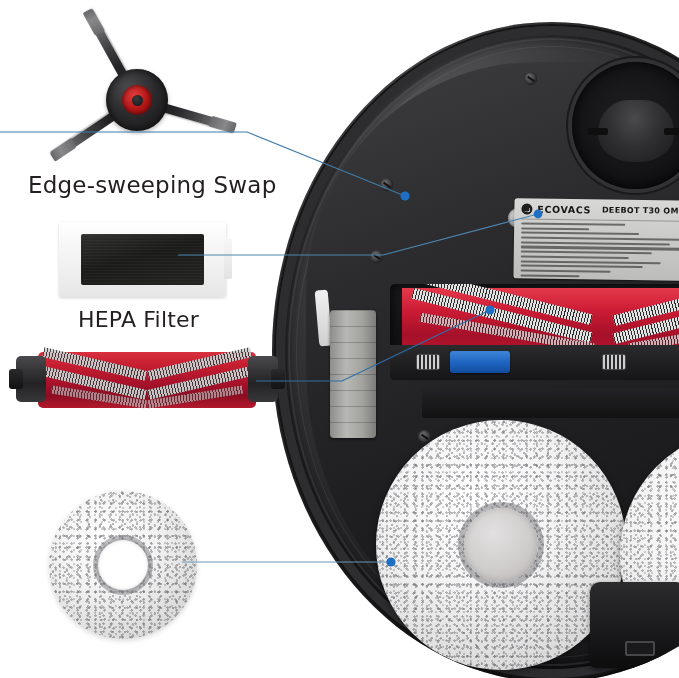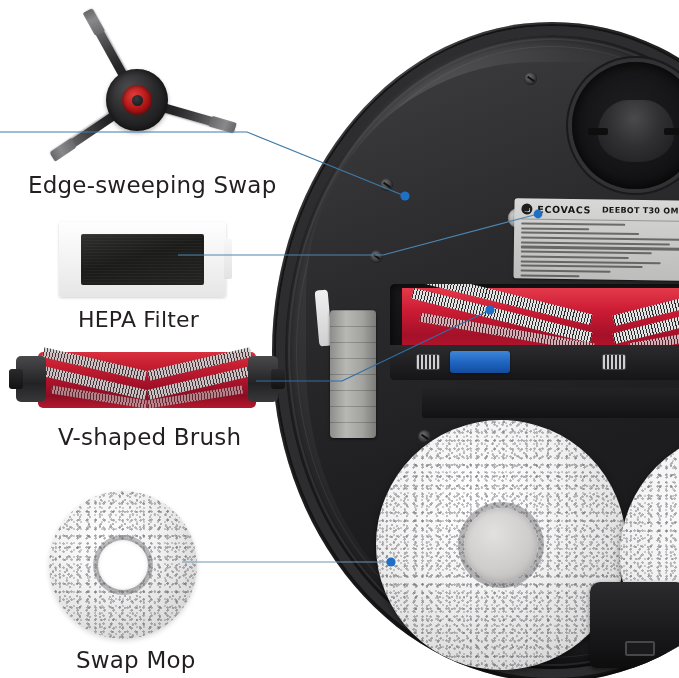--- a/index.html
+++ b/index.html
@@ -554,27 +554,25 @@
         <div class="vb-bristle" style="left:50%;top:74%;width:44%;height:8px;transform:rotate(-9deg);opacity:.6;"></div>
       </div>
     </div>
     <div class="vb-end l">
         <div class="cap"></div>
       </div>
     <div class="vb-end r">
         <div class="cap"></div>
       </div>
   </div>
-  <div class="part-label lbl-vshape">V-shaped Brush</div>
 
   <div class="mop-pad">
     <div class="mop-tex"></div>
     <div class="mop-hole"></div>
   </div>
-  <div class="part-label lbl-swap">Swap Mop</div>
 
   <svg id="leaders" viewBox="0 0 679 678">
 
     <path d="M 0 132 L 247 132 L 405 196" fill="none" stroke="#3e7ba8" stroke-width="1.1"></path>
     <circle cx="405" cy="196" r="4.6" fill="#1f6fc4"></circle>
 
     <path d="M 178 255 L 383 255 L 538 214" fill="none" stroke="#4e86b0" stroke-width="1.1"></path>
     <circle cx="538" cy="214" r="4.4" fill="#1f6fc4"></circle>
 
     <path d="M 256 381 L 342 381 L 490 310" fill="none" stroke="#2f6ea8" stroke-width="1.2"></path>

